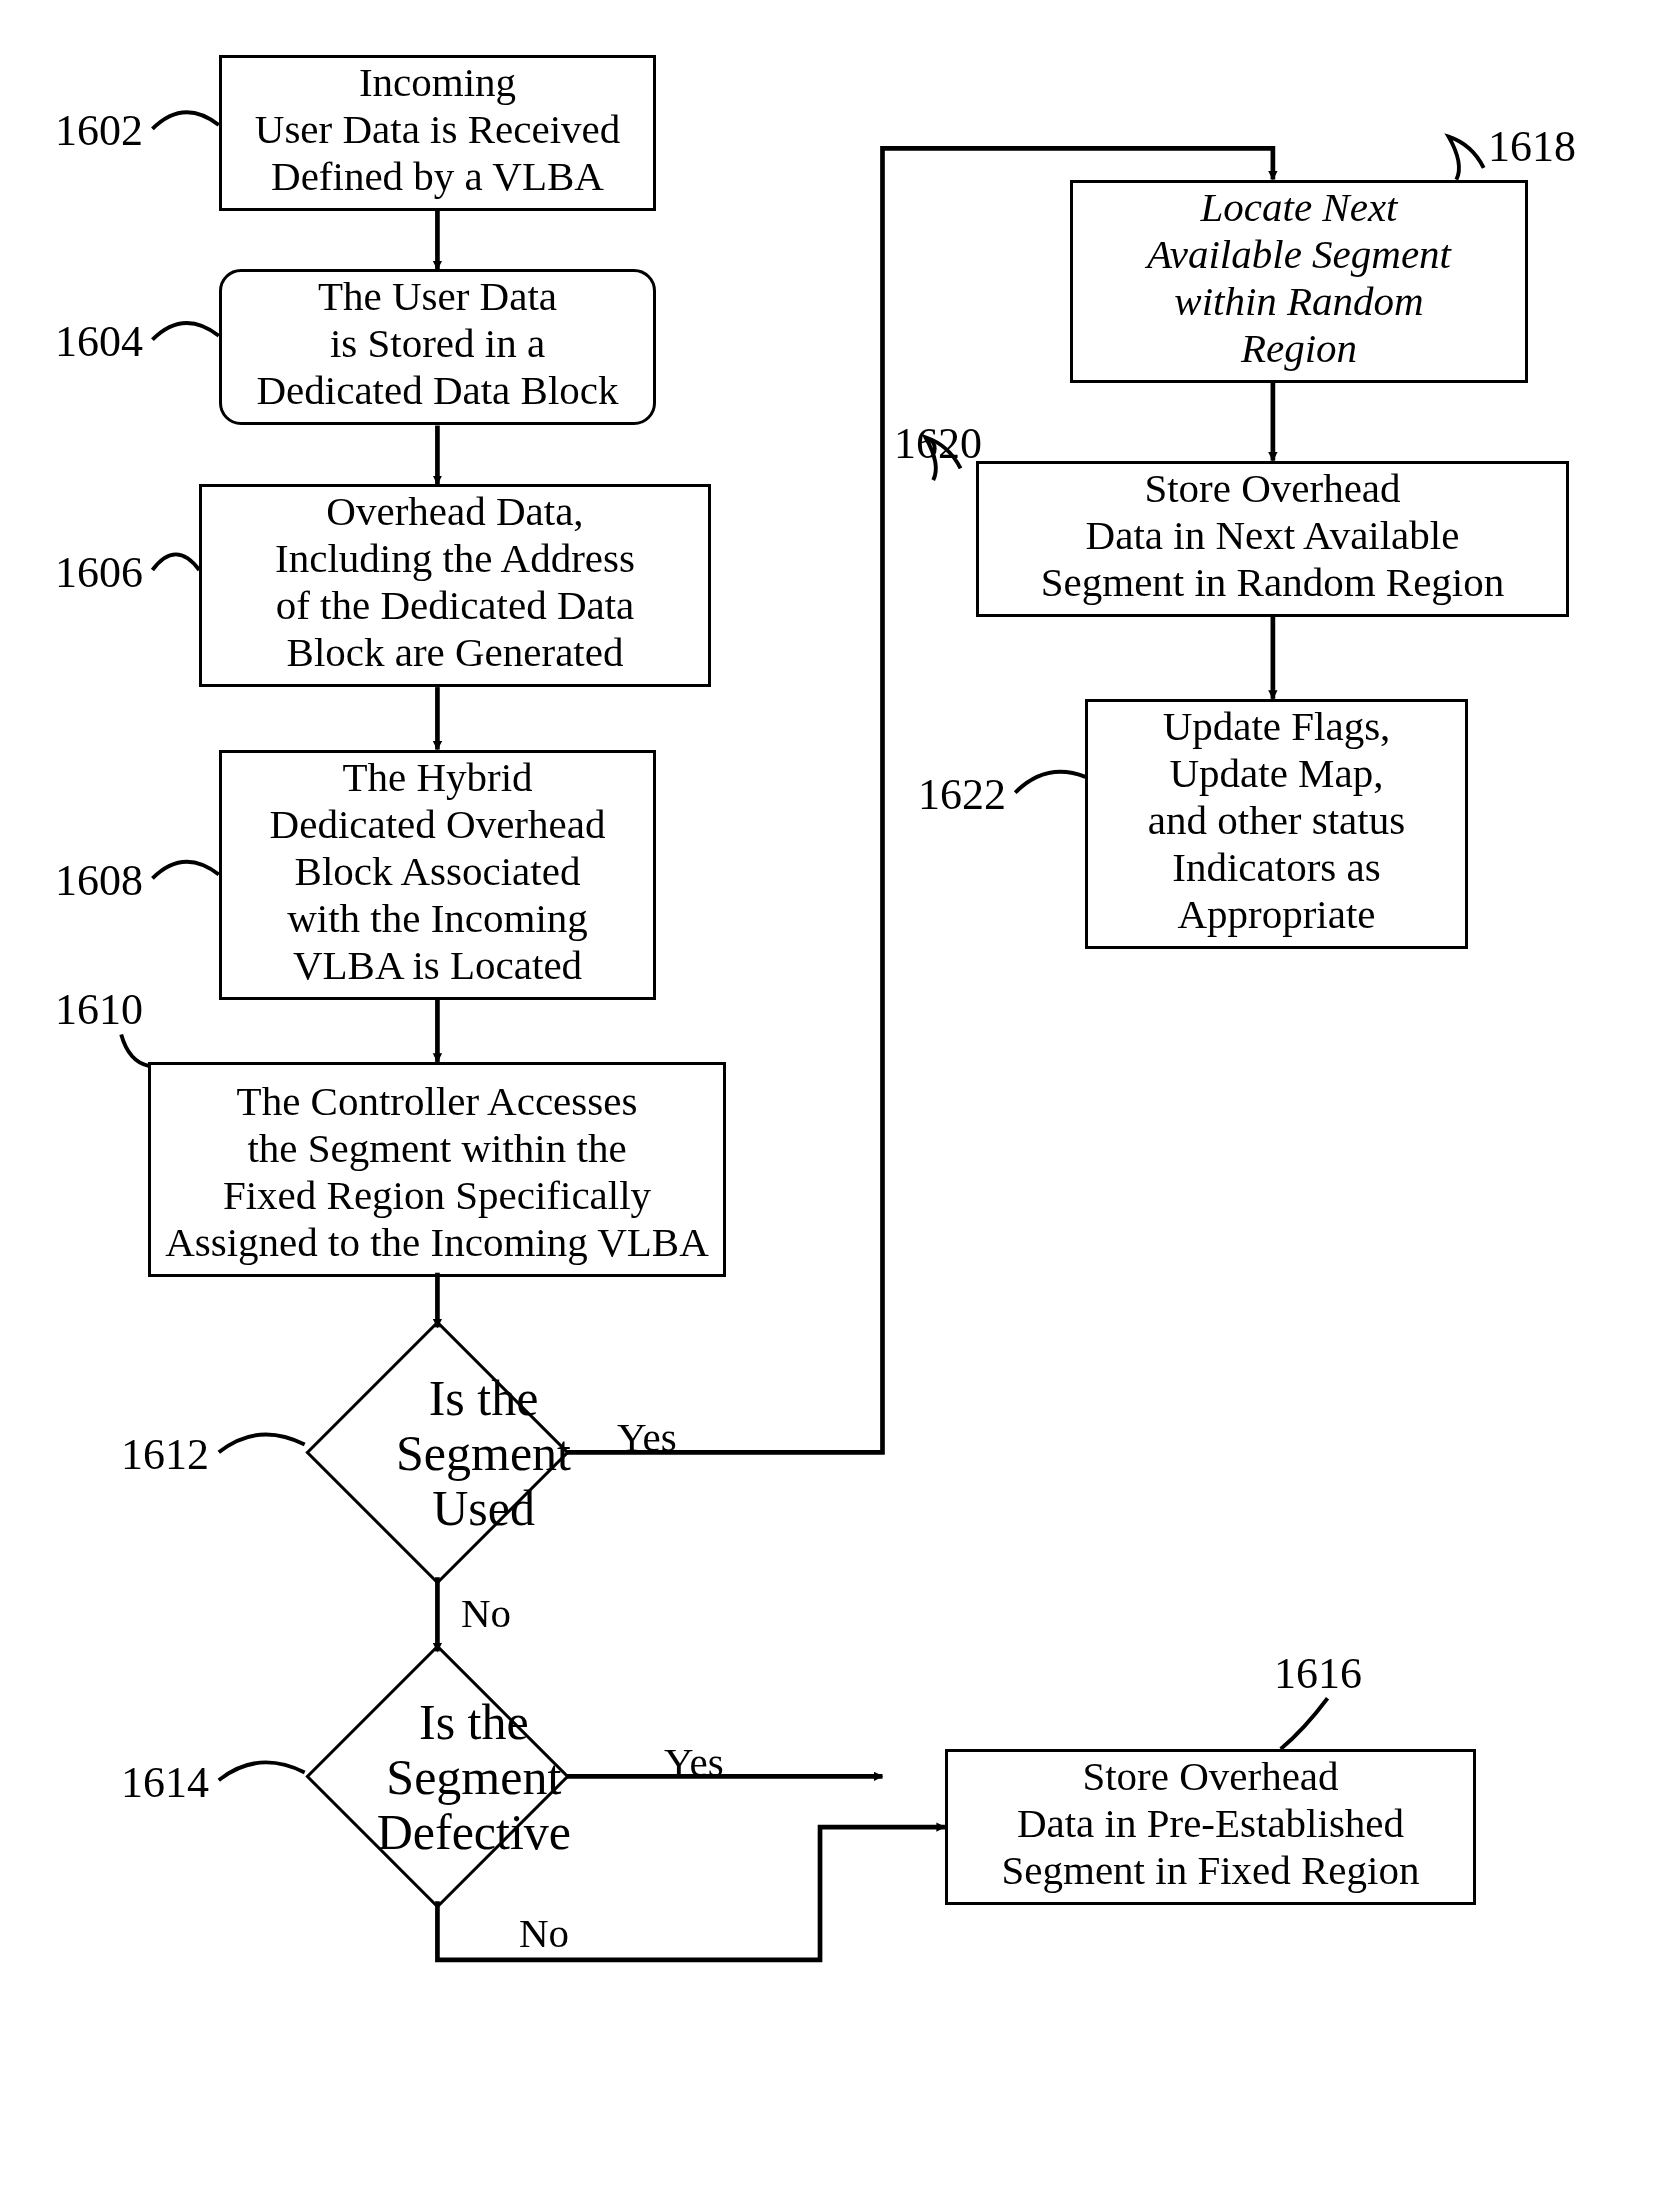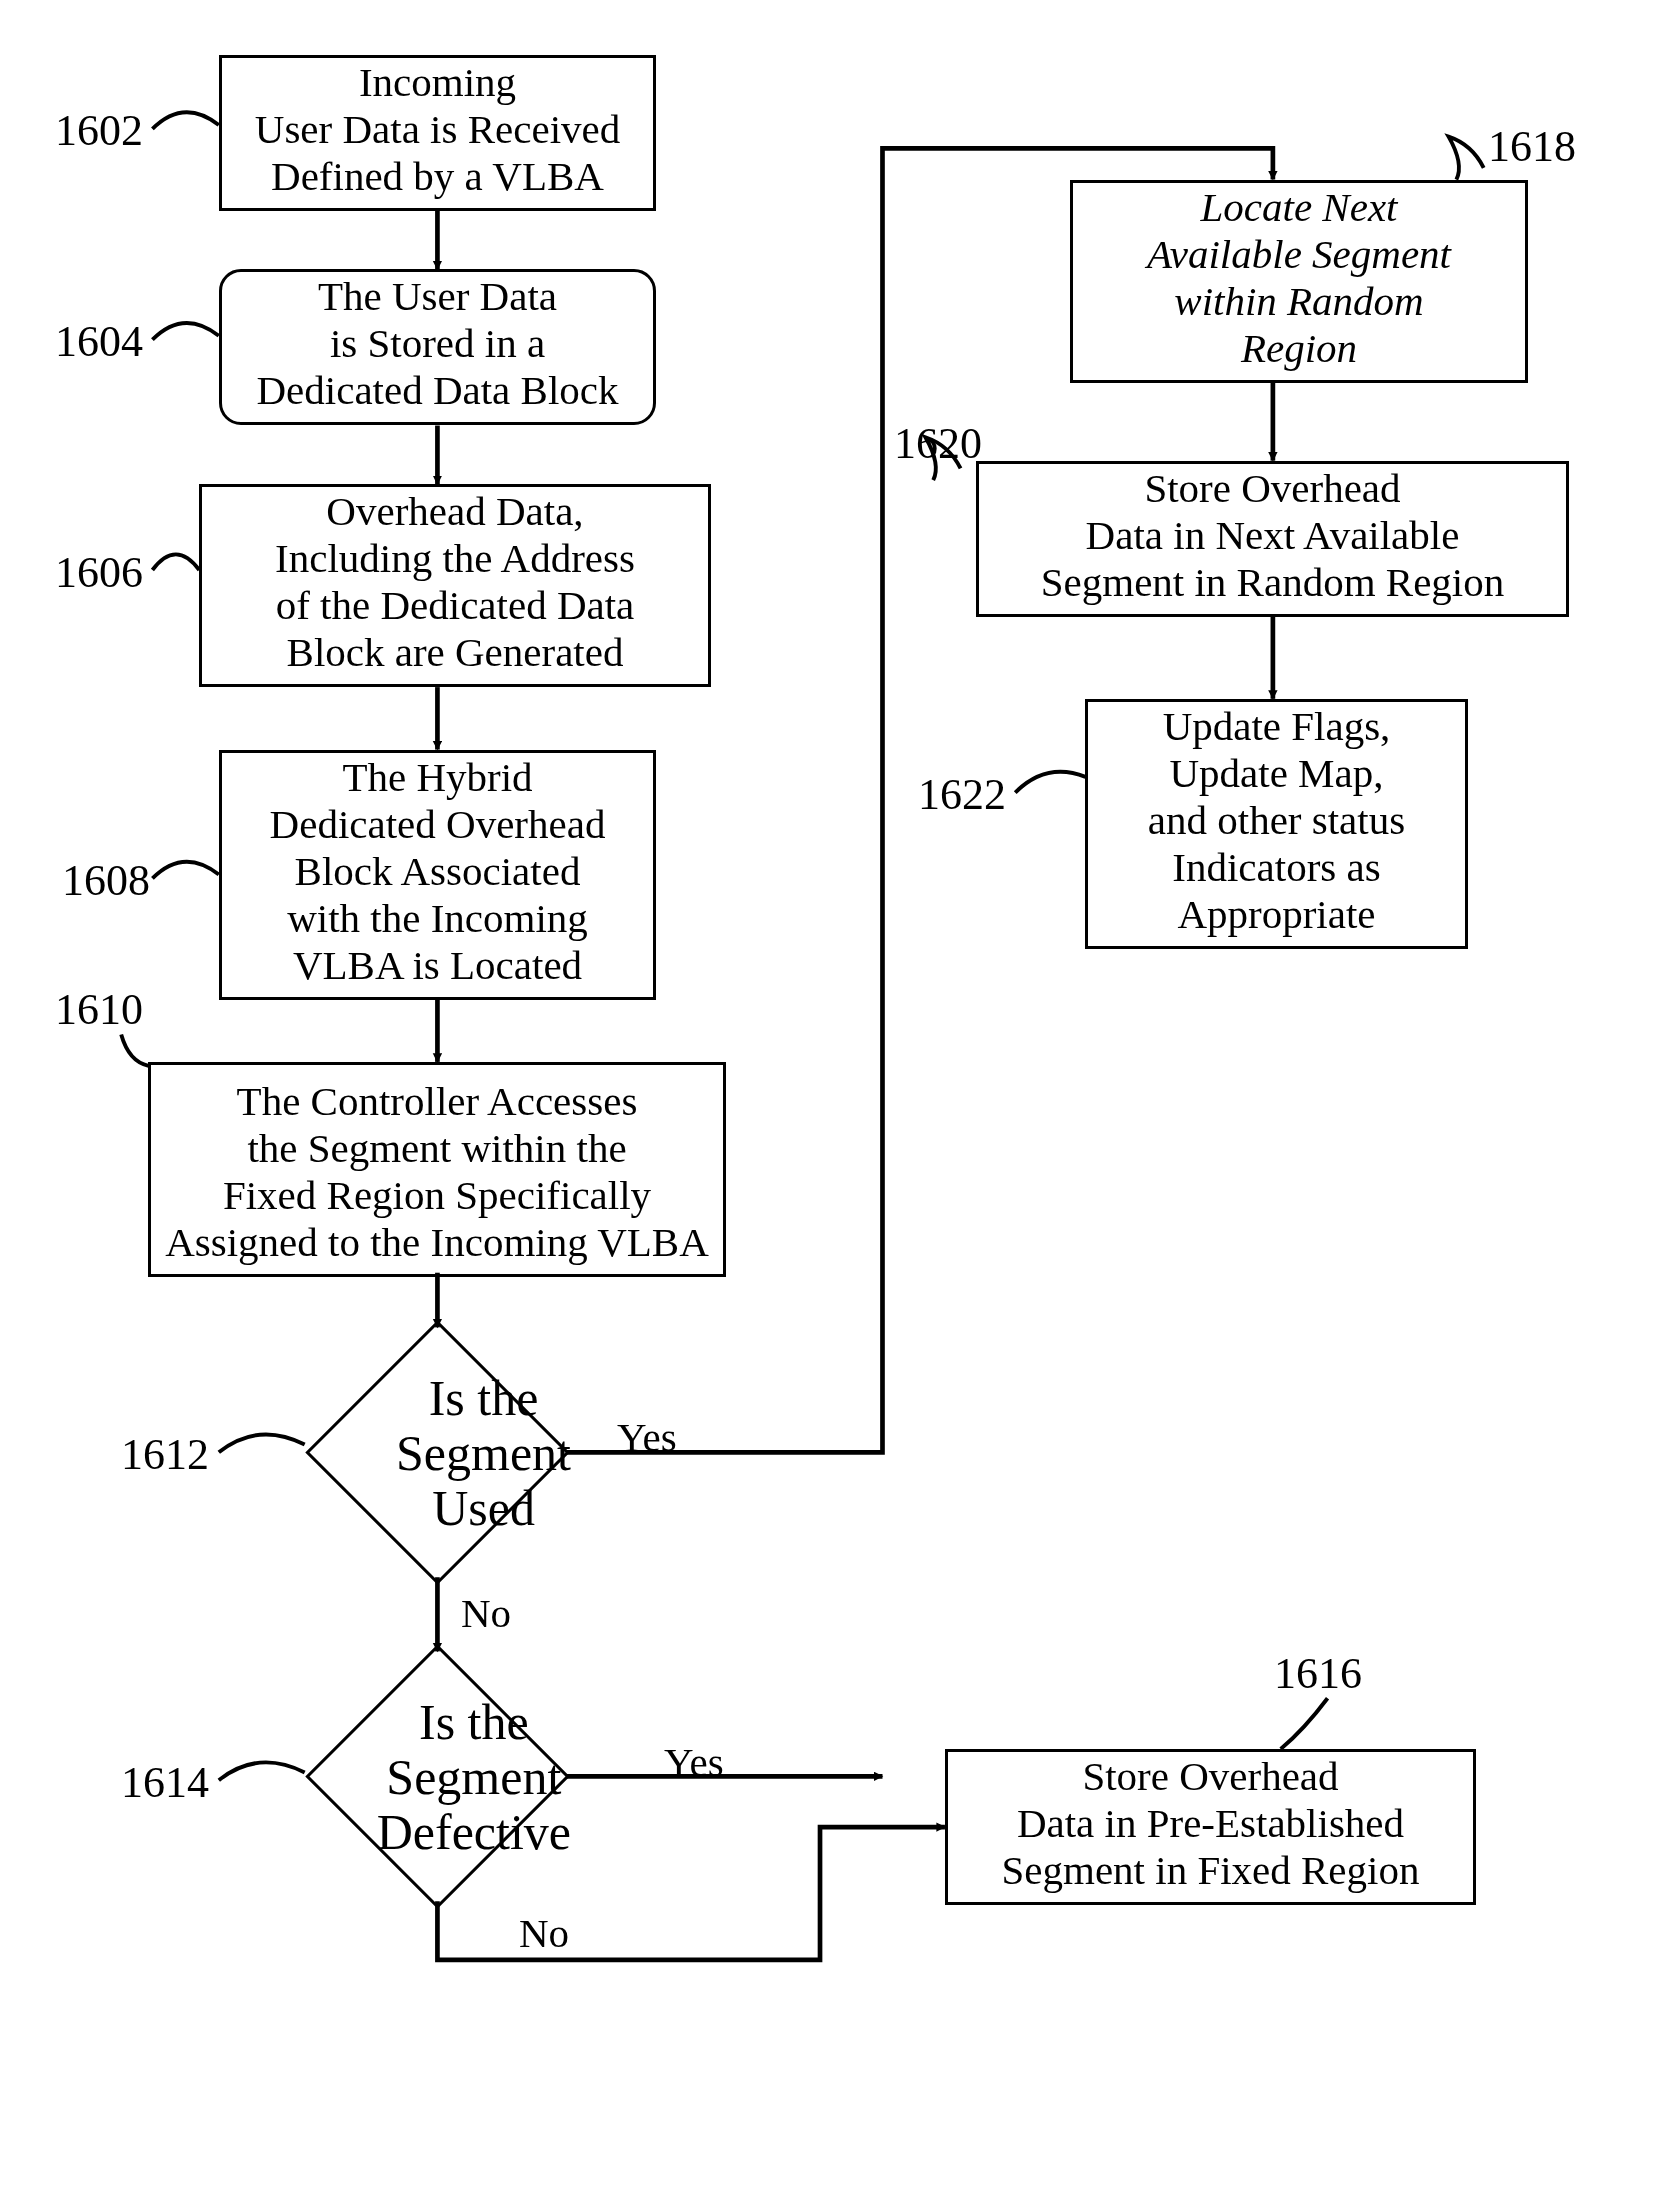--- a/index.html
+++ b/index.html
@@ -88,21 +88,21 @@
 </div>
 <div class="label" style="left:55px; top:547px;">1606</div>
 
 <div class="box" style="left:219px; top:750px; width:437px; height:250px;">
   <span style="white-space:pre-line">The Hybrid
 Dedicated Overhead
 Block Associated
 with the Incoming
 VLBA is Located</span>
 </div>
-<div class="label" style="left:62px; top:855px;">1608</div>
+<div class="label" style="left:55px; top:855px;">1608</div>
 
 <div class="box" style="left:148px; top:1062px; width:578px; height:215px;">
   <span style="white-space:pre-line">The Controller Accesses
 the Segment within the
 Fixed Region Specifically
 Assigned to the Incoming VLBA</span>
 </div>
 <div class="label" style="left:55px; top:984px;">1610</div>
 
 <div class="diamond" style="left:305px; top:1320px;">

